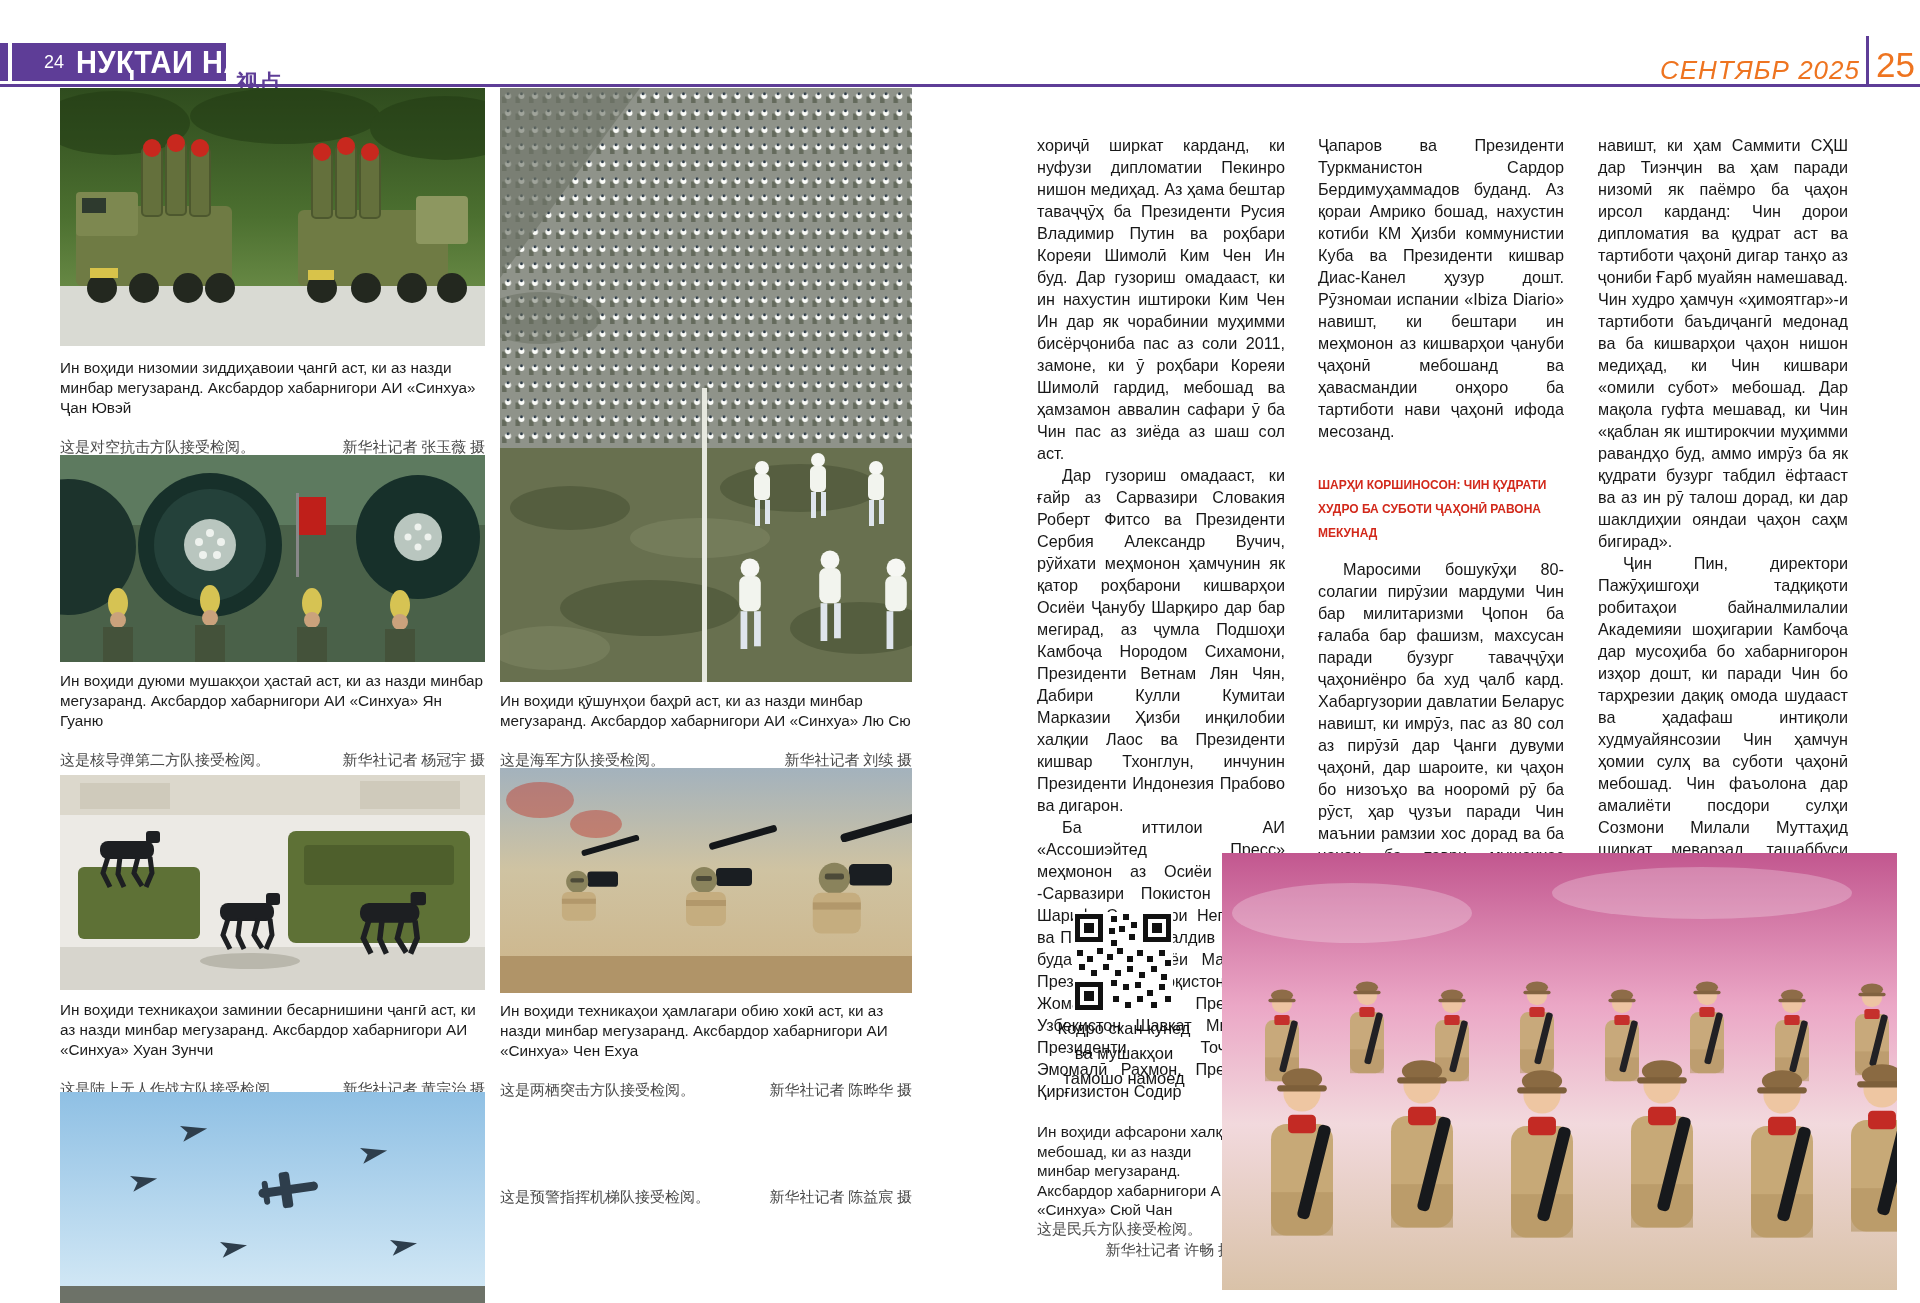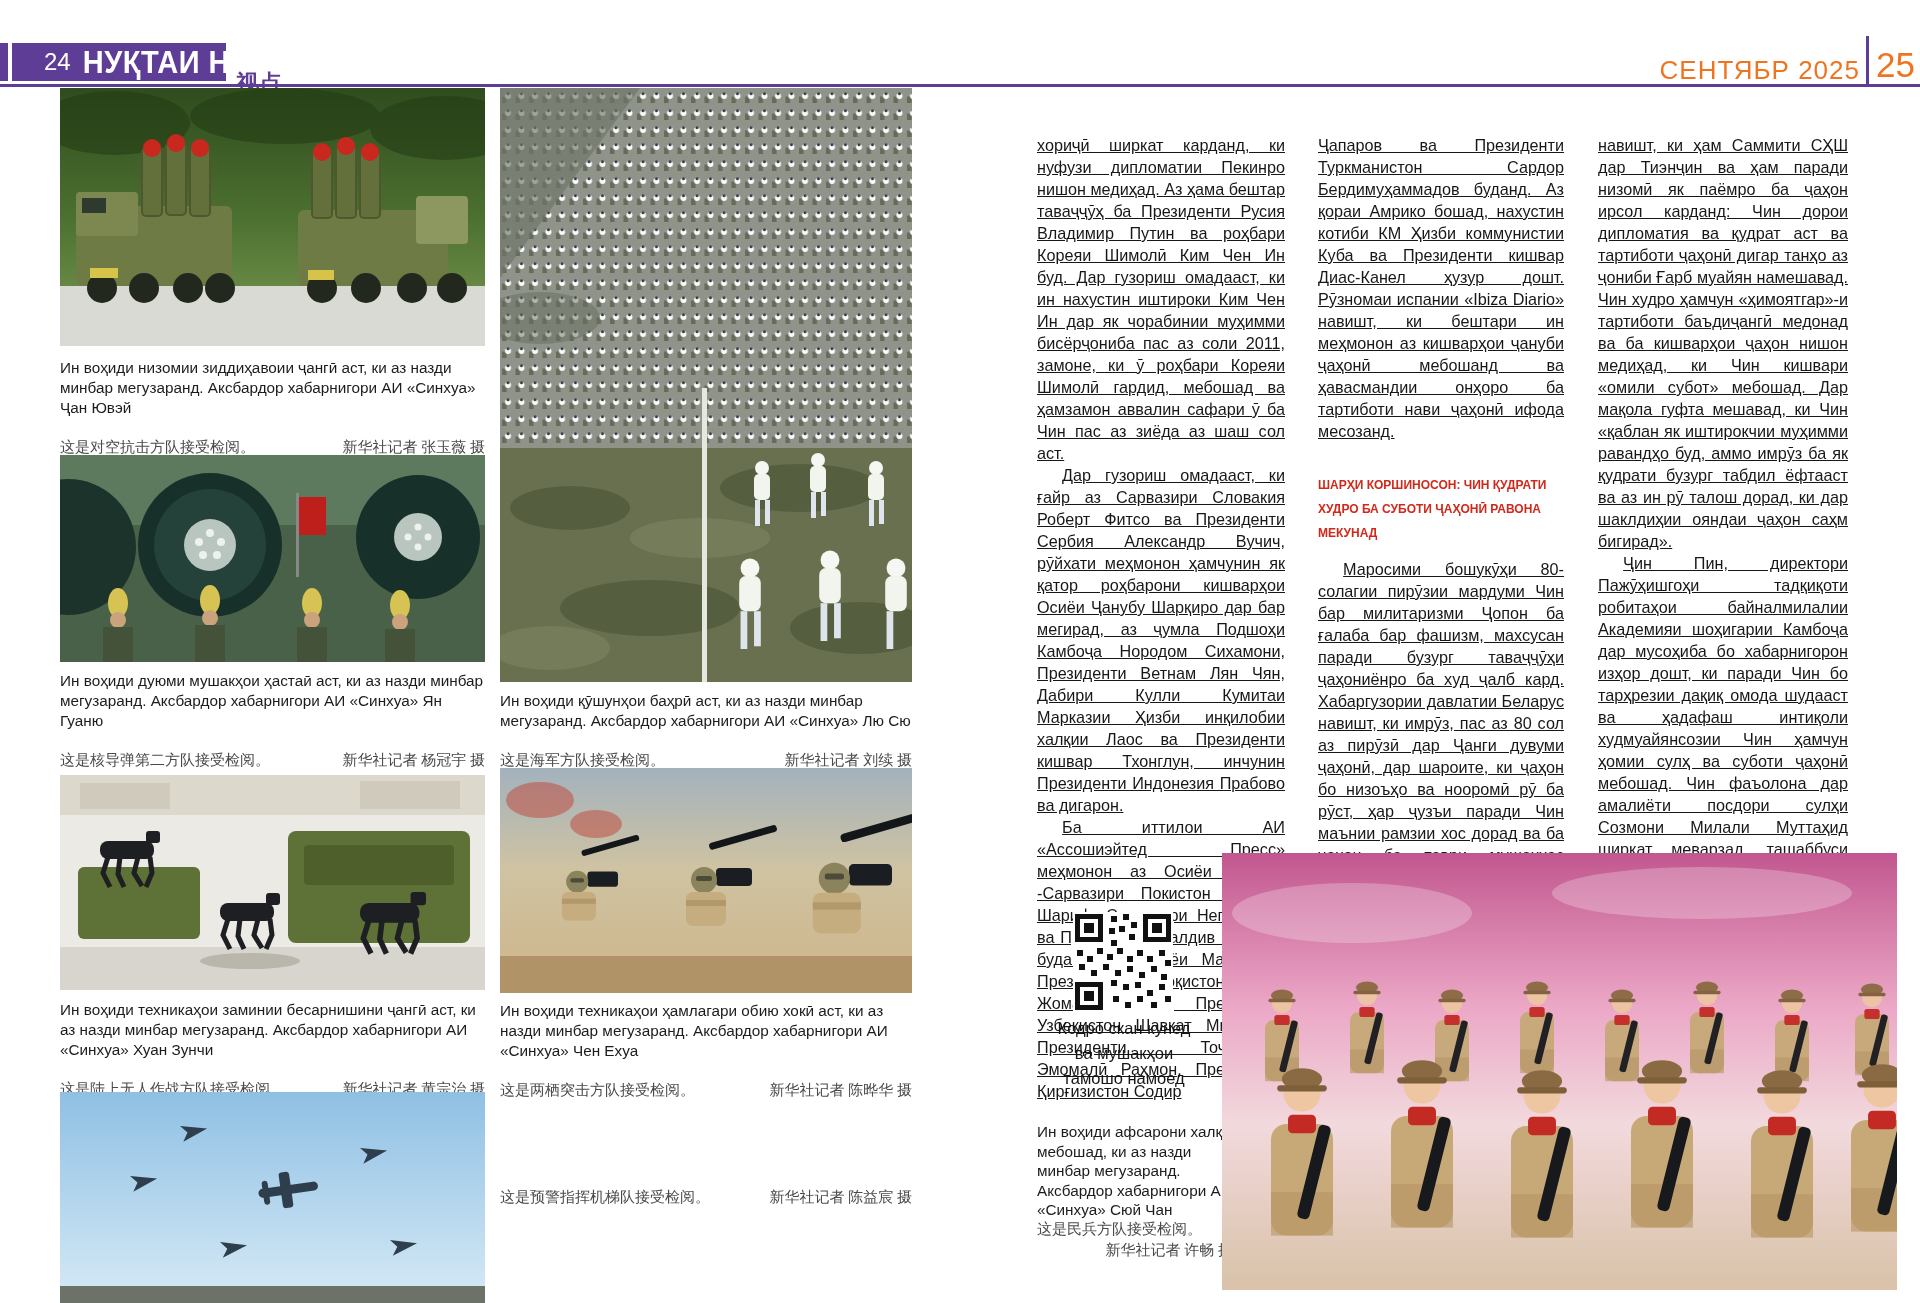--- a/index.html
+++ b/index.html
@@ -3,42 +3,42 @@
 <meta charset="utf-8">
 <style>
   html,body{margin:0;padding:0;background:#9a9a9a;}
   .page{position:relative;width:1920px;height:1303px;background:#ffffff;overflow:hidden;
         font-family:"Liberation Sans",sans-serif;color:#191919;}
   .abs{position:absolute;}
 
   
   .edge-tab{left:0;top:43px;width:8px;height:38px;background:#5e3d97;}
   .banner{left:12px;top:43px;width:214px;height:38px;background:#5e3d97;display:flex;align-items:center;}
-  .banner .pnum{color:#fff;font-size:24px;margin-left:32px;}
+  .banner .pnum{color:#fff;font-size:18px;margin-left:32px;}
   .banner .stitle{color:#fff;font-size:29px;font-weight:bold;letter-spacing:.5px;margin-left:12px;
                   transform:scaleY(1.08);white-space:nowrap;}
   .cn-title{left:236px;top:72px;font-size:23px;font-weight:bold;color:#5e3d97;line-height:1;}
-  .issue{left:1640px;top:55px;width:220px;text-align:right;font-size:26px;color:#ee7420;letter-spacing:1px;}
+  .issue{left:1640px;top:55px;width:220px;text-align:right;font-size:26px;color:#ee7420;letter-spacing:1px;font-style:italic;}
   .vline{left:1866px;top:36px;width:3px;height:48px;background:#5e3d97;}
   .rpnum{left:1876px;top:45px;font-size:35px;color:#ee7420;}
   .hrule{left:0;top:84px;width:1920px;height:3px;background:#5e3d97;}
 
   
   .photo{position:absolute;overflow:hidden;background:#ccc;}
   .photo svg{display:block;width:100%;height:100%;}
 
   
   .cap-tj{font-size:15.3px;line-height:20px;color:#1c1c1c;text-align:left;}
   .cap-cn{display:flex;justify-content:space-between;margin-top:20px;
           font-family:"Liberation Serif",serif;font-size:15px;color:#4a4a4a;}
   .cap-cn-stack{display:block;margin-top:0;font-family:"Liberation Serif",serif;font-size:15px;color:#4a4a4a;}
   .cap-cn-stack .credit{display:block;text-align:right;margin-top:2px;}
 
   
-  .col p{margin:0;font-size:16.2px;line-height:22px;text-align:justify;color:#171717;text-decoration:underline;}
+  .col p{margin:0;font-size:16.2px;line-height:22px;text-align:justify;color:#171717;}
   .col p.ind{text-indent:1.55em;}
   .red-heading{color:#d2281a;font-weight:bold;text-align:left;font-size:12px;line-height:24px;
                margin:31px 0 13px 0;}
   .endsq{display:inline-block;width:9px;height:9px;background:#d2281a;margin-left:7px;}
 
   
   .qr-caption{font-size:16.5px;line-height:25px;text-align:center;white-space:pre-line;color:#151515;}
   .cap-small .cap-tj{font-size:15.3px;line-height:19.5px;}
 </style>
 </head>

